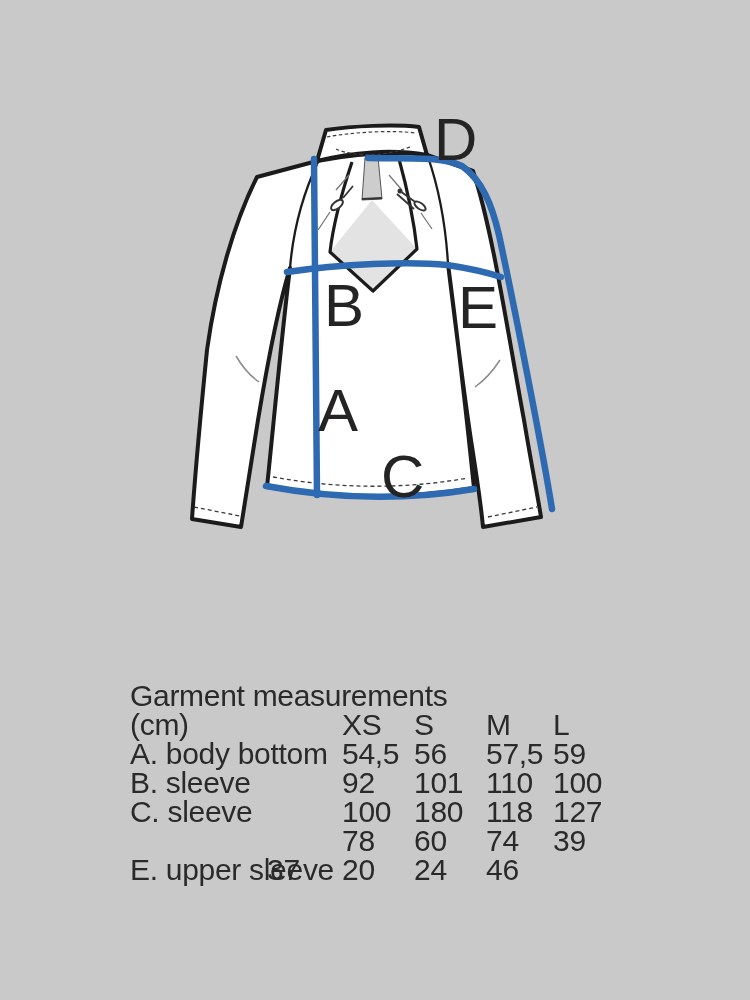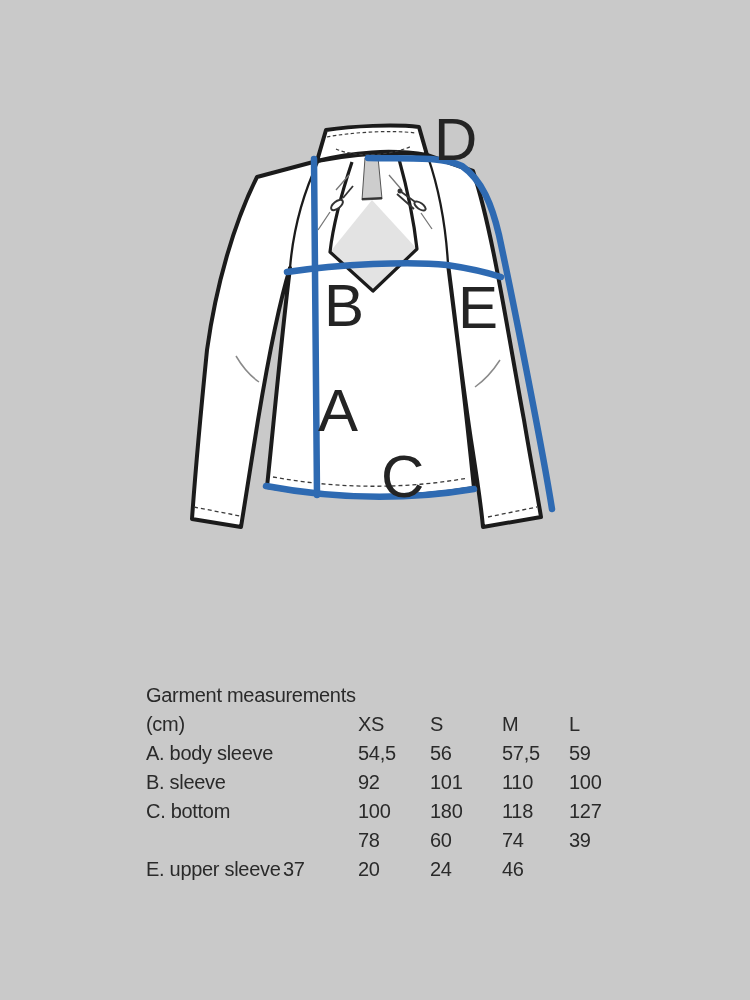--- a/index.html
+++ b/index.html
@@ -7,22 +7,22 @@
     position:relative; width:750px; height:1000px;
     background:#c9c9c9; overflow:hidden;
     font-family:"Liberation Sans", sans-serif;
     color:#2a2a2a;
   }
   .diagram-svg { position:absolute; left:0; top:0; }
   .measure-letter {
     font-family:"Liberation Sans", sans-serif;
     font-size:60px; fill:#242424;
   }
-  .mtable { position:absolute; left:146px; top:681px; width:500px;
-    font-size:20px; letter-spacing:-0.3px; line-height:29px; }
+  .mtable { position:absolute; left:130px; top:681px; width:500px;
+    font-size:30px; letter-spacing:-0.3px; line-height:29px; }
   .trow { position:relative; height:29px; width:500px; }
   .tcell { position:absolute; top:0; white-space:nowrap; }
   .c-label  { left:0; }
   .c-inline { left:137px; }
   .c-xs { left:212px; }
   .c-s  { left:284px; }
   .c-m  { left:356px; }
   .c-l  { left:423px; }
 </style>
 </head>
@@ -113,37 +113,37 @@
 
     <div class="trow">
       <span class="tcell c-label">(cm)</span>
       <span class="tcell c-xs">XS</span>
       <span class="tcell c-s">S</span>
       <span class="tcell c-m">M</span>
       <span class="tcell c-l">L</span>
     </div>
 
     <div class="trow">
-      <span class="tcell c-label">A. body sleeve</span>
+      <span class="tcell c-label">A. body bottom</span>
       <span class="tcell c-xs">54,5</span>
       <span class="tcell c-s">56</span>
       <span class="tcell c-m">57,5</span>
       <span class="tcell c-l">59</span>
     </div>
 
     <div class="trow">
       <span class="tcell c-label">B. sleeve</span>
       <span class="tcell c-xs">92</span>
       <span class="tcell c-s">101</span>
       <span class="tcell c-m">110</span>
       <span class="tcell c-l">100</span>
     </div>
 
     <div class="trow">
-      <span class="tcell c-label">C. bottom</span>
+      <span class="tcell c-label">C. sleeve</span>
       <span class="tcell c-xs">100</span>
       <span class="tcell c-s">180</span>
       <span class="tcell c-m">118</span>
       <span class="tcell c-l">127</span>
     </div>
 
     <div class="trow">
       <span class="tcell c-xs">78</span>
       <span class="tcell c-s">60</span>
       <span class="tcell c-m">74</span>

